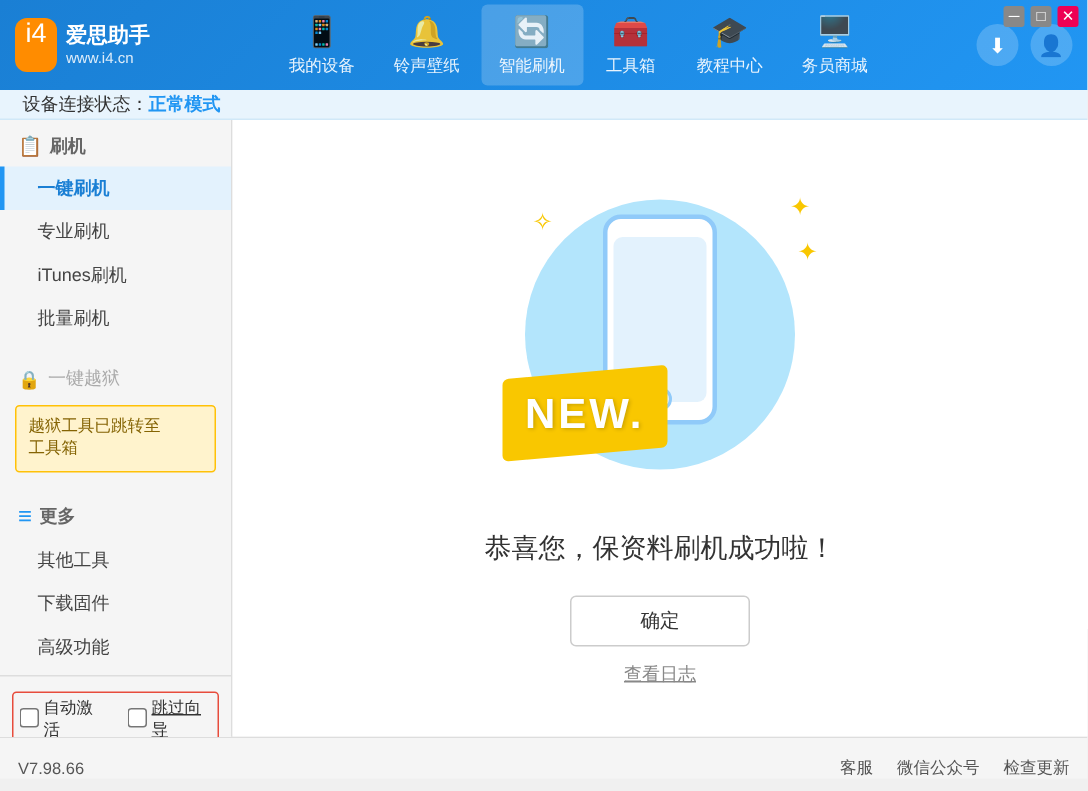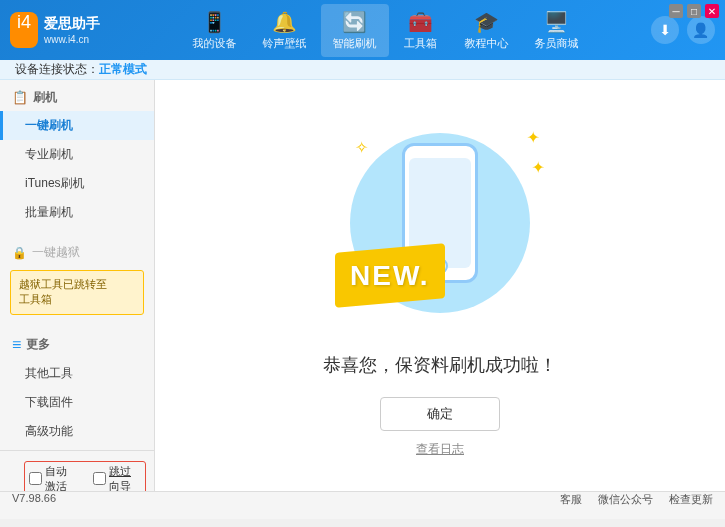--- a/index.html
+++ b/index.html
@@ -182,21 +182,20 @@
       padding: 4px 8px;
     }
     .auto-activate-row {
       display: flex;
       align-items: center;
       gap: 16px;
       margin-bottom: 4px;
       padding: 2px 4px;
       border: 1.5px solid #e74c3c;
       border-radius: 3px;
-      margin-left: 16px;
     }
     .auto-activate-row label {
       display: flex; align-items: center; gap: 3px; cursor: pointer; font-size: 11px; color: #333;
     }
     .auto-activate-row .skip-guide {
       font-size: 11px; color: #333;
       display: flex; align-items: center; gap: 3px; text-decoration: underline;
     }
     .device-info {
       display: flex;
@@ -320,21 +319,21 @@
       cursor: pointer;
       text-decoration: underline;
     }
 
     
     .footer {
       height: 28px;
       background: #f5f5f5;
       border-top: 1px solid #ddd;
       display: flex;
-      align-items: flex-start;
+      align-items: flex-end;
       justify-content: space-between;
       padding: 0 12px;
       font-size: 11px;
       color: #555;
     }
     .footer-left { display: flex; align-items: center; gap: 4px; }
     .footer-right { display: flex; align-items: center; gap: 16px; }
     .footer-link { cursor: pointer; color: #555; }
   </style>
 </head>

